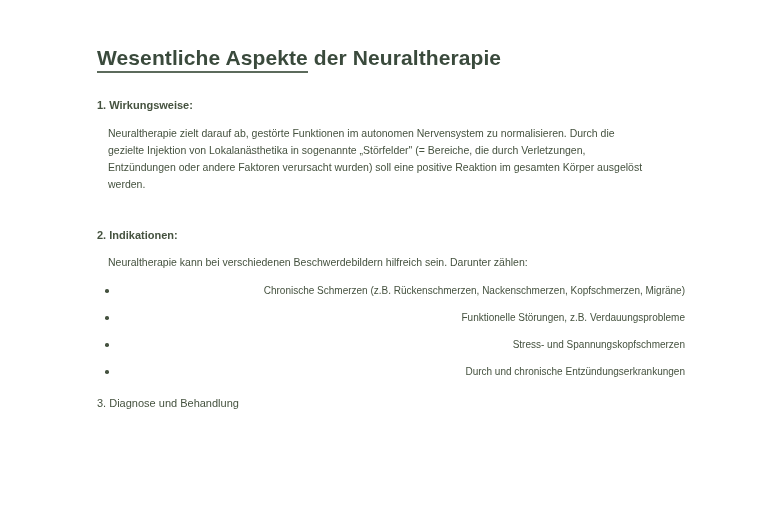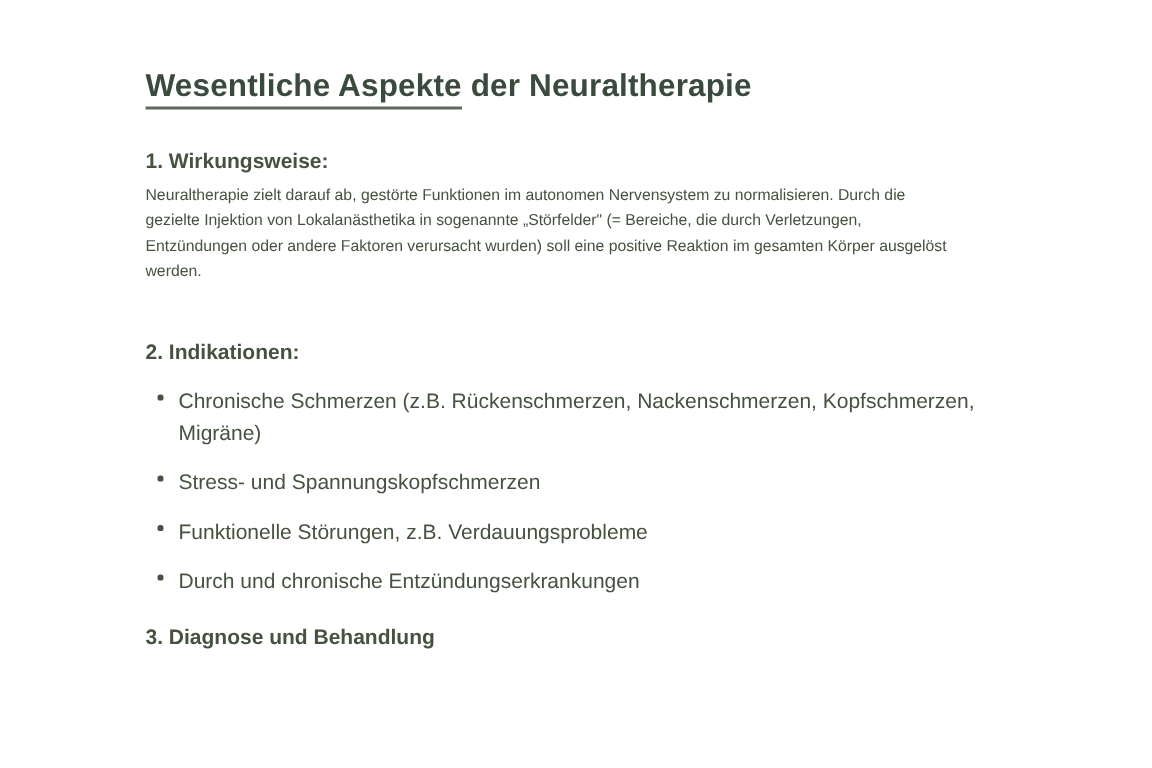--- a/index.html
+++ b/index.html
@@ -31,49 +31,50 @@
     line-height: 1.3;
   }
   .doc-title .underlined {
     border-bottom: 2px solid #5c6b5c;
     padding-bottom: 2px;
   }
   .section {
     margin-bottom: 16px;
   }
   .section-heading {
-    font-size: 14px;
+    font-size: 11px;
     font-weight: 700;
     color: #45523f;
     margin: 0 0 4px 0;
     line-height: 1.5;
   }
   .section-heading.light {
-    font-weight: 700;
+    font-weight: 400;
   }
   .section-body {
     font-size: 10.5px;
     font-weight: 400;
     line-height: 1.62;
     color: #45523f;
-    margin: 0;
+    margin: 11px;
     max-width: 540px;
   }
   .bullets {
     list-style: none;
     margin: 12px 0 0 0;
     padding: 0;
   }
   .bullets li {
     position: relative;
-    font-size: 14px;
+    font-size: 10px;
     line-height: 1.5;
     color: #45523f;
     padding-left: 22px;
     margin-bottom: 12px;
+    text-align: right;
   }
   .bullets li::before {
     content: "";
     position: absolute;
     left: 8px;
     top: 6px;
     width: 3.5px;
     height: 3.5px;
     border-radius: 50%;
     background: #45523f;
@@ -90,24 +91,25 @@
 
   <div class="section">
     <p class="section-heading">1. Wirkungsweise:</p>
     <p class="section-body">Neuraltherapie zielt darauf ab, gestörte Funktionen im autonomen Nervensystem zu normalisieren. Durch die gezielte Injektion von Lokalanästhetika in sogenannte „Störfelder" (= Bereiche, die durch Verletzungen, Entzündungen oder andere Faktoren verursacht wurden) soll eine positive Reaktion im gesamten Körper ausgelöst werden.</p>
   </div>
 
   <div class="spacer-md"></div>
 
   <div class="section">
     <p class="section-heading">2. Indikationen:</p>
+    <p class="section-body">Neuraltherapie kann bei verschiedenen Beschwerdebildern hilfreich sein. Darunter zählen:</p>
     <ul class="bullets">
       <li>Chronische Schmerzen (z.B. Rückenschmerzen, Nackenschmerzen, Kopfschmerzen, Migräne)</li>
+      <li>Funktionelle Störungen, z.B. Verdauungsprobleme</li>
       <li>Stress- und Spannungskopfschmerzen</li>
-      <li>Funktionelle Störungen, z.B. Verdauungsprobleme</li>
       <li>Durch und chronische Entzündungserkrankungen</li>
     </ul>
   </div>
 
   <div class="section section-3">
     <p class="section-heading light">3. Diagnose und Behandlung</p>
   </div>
 
 </div>
 

